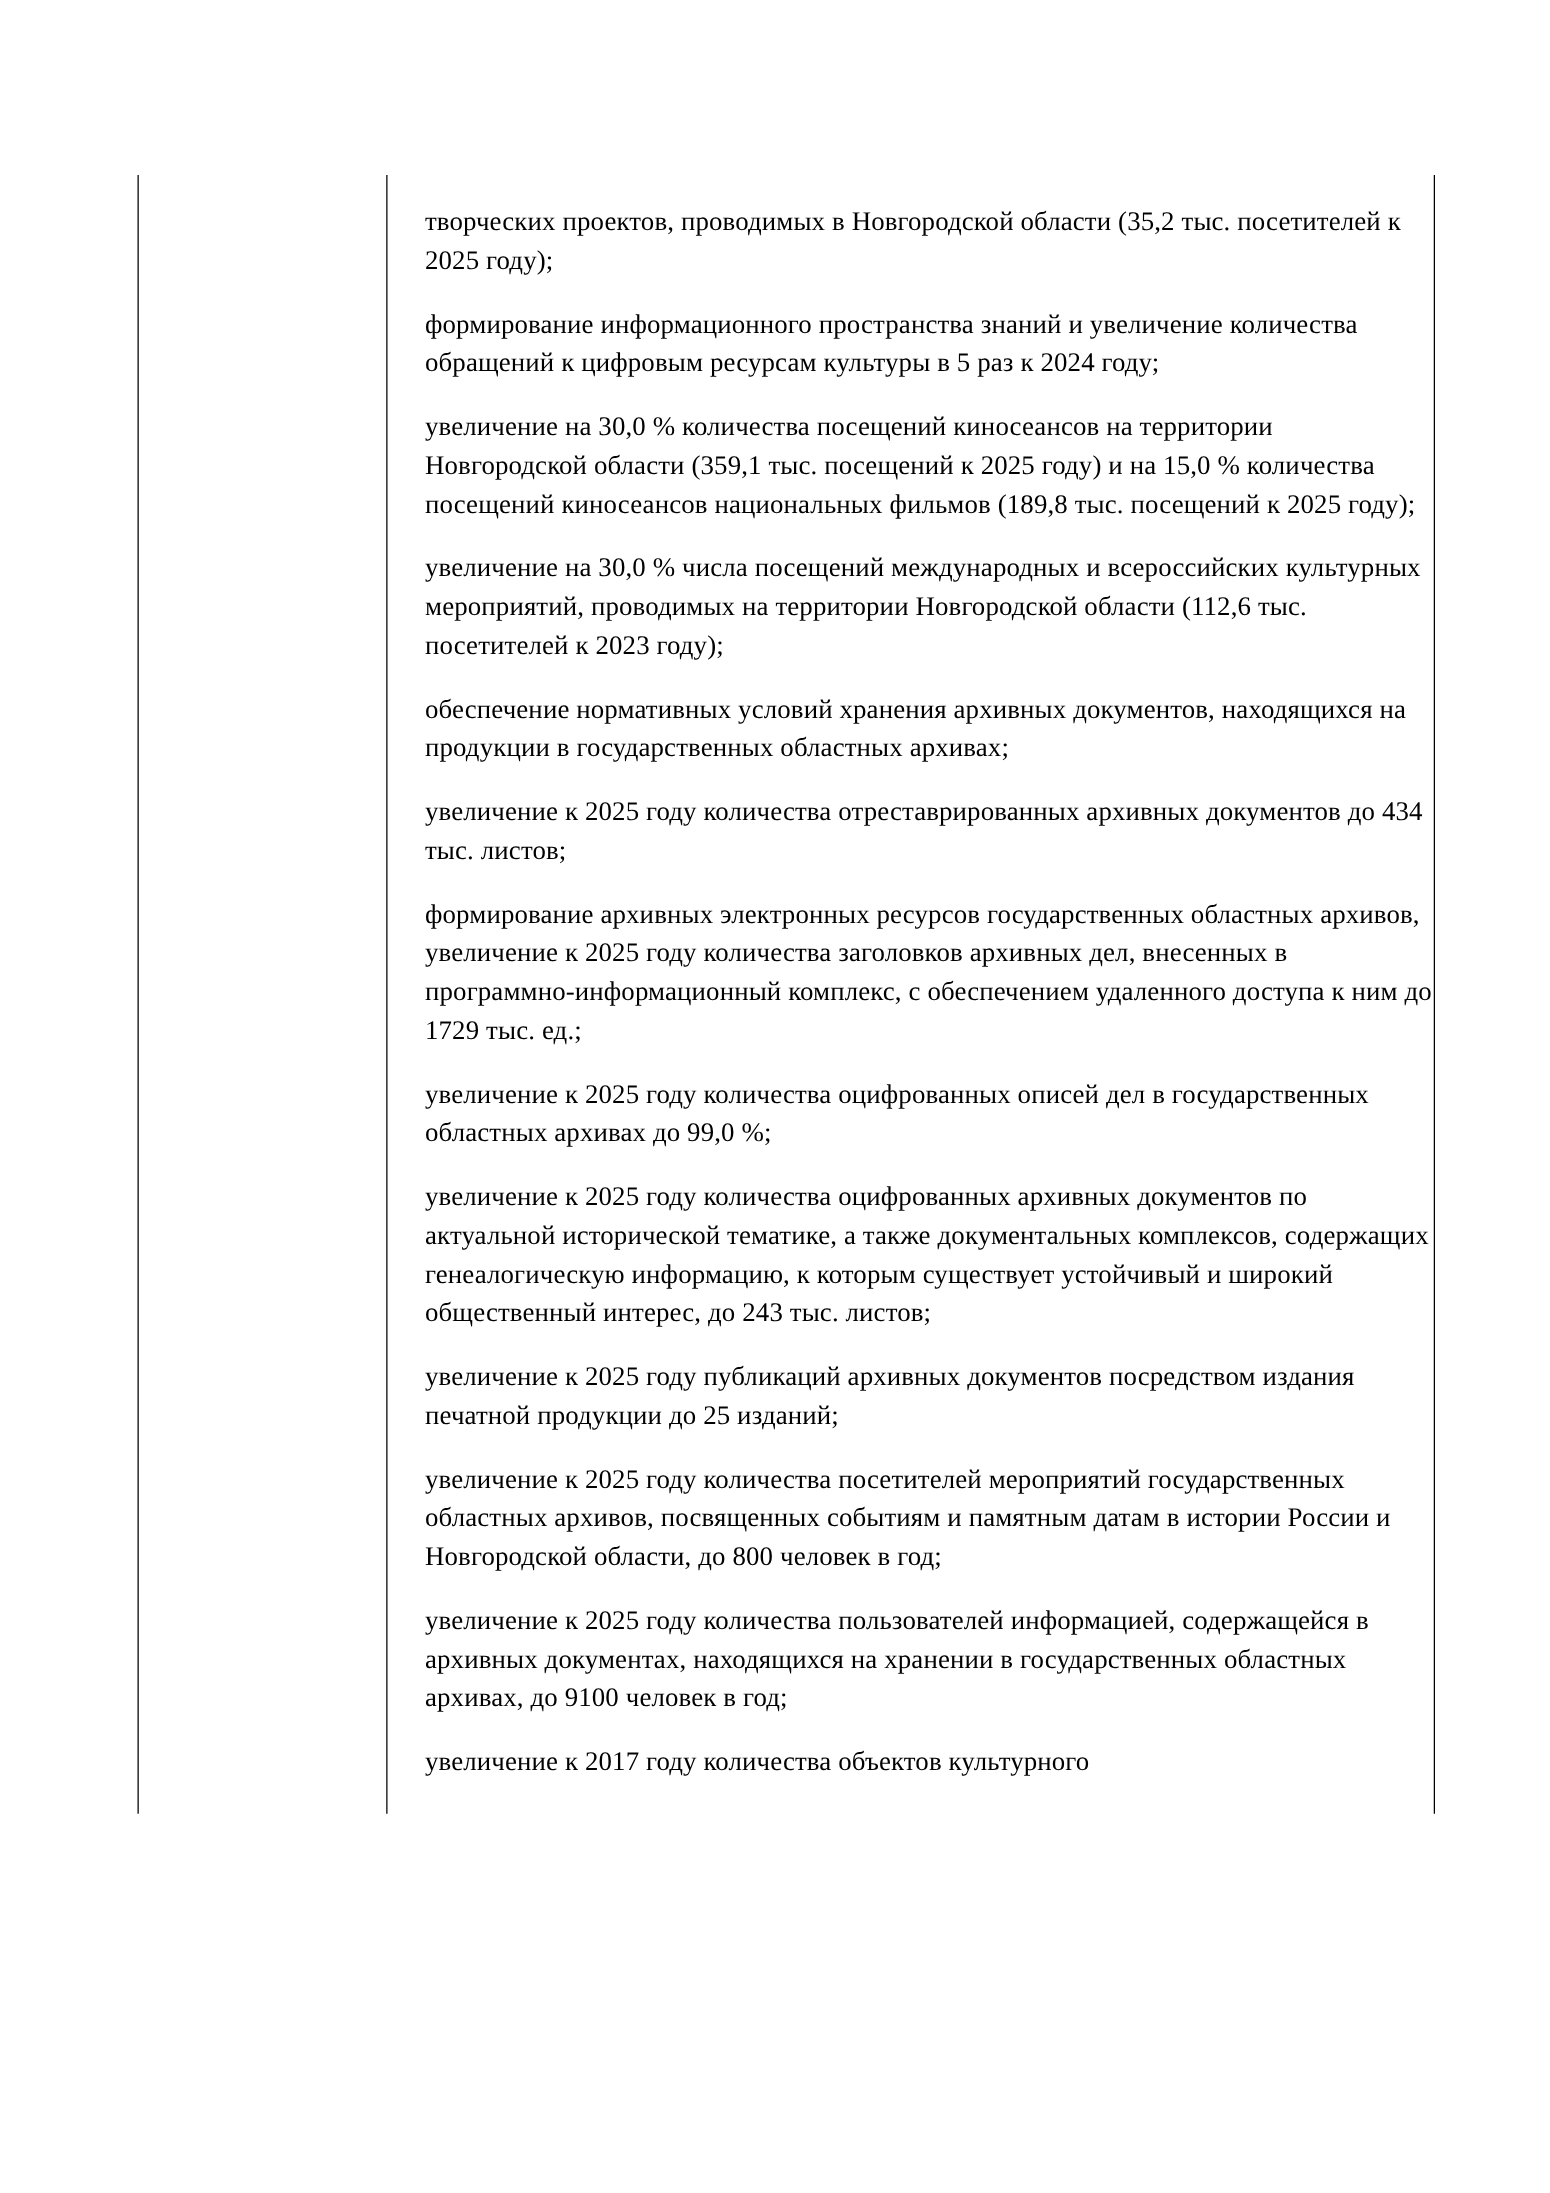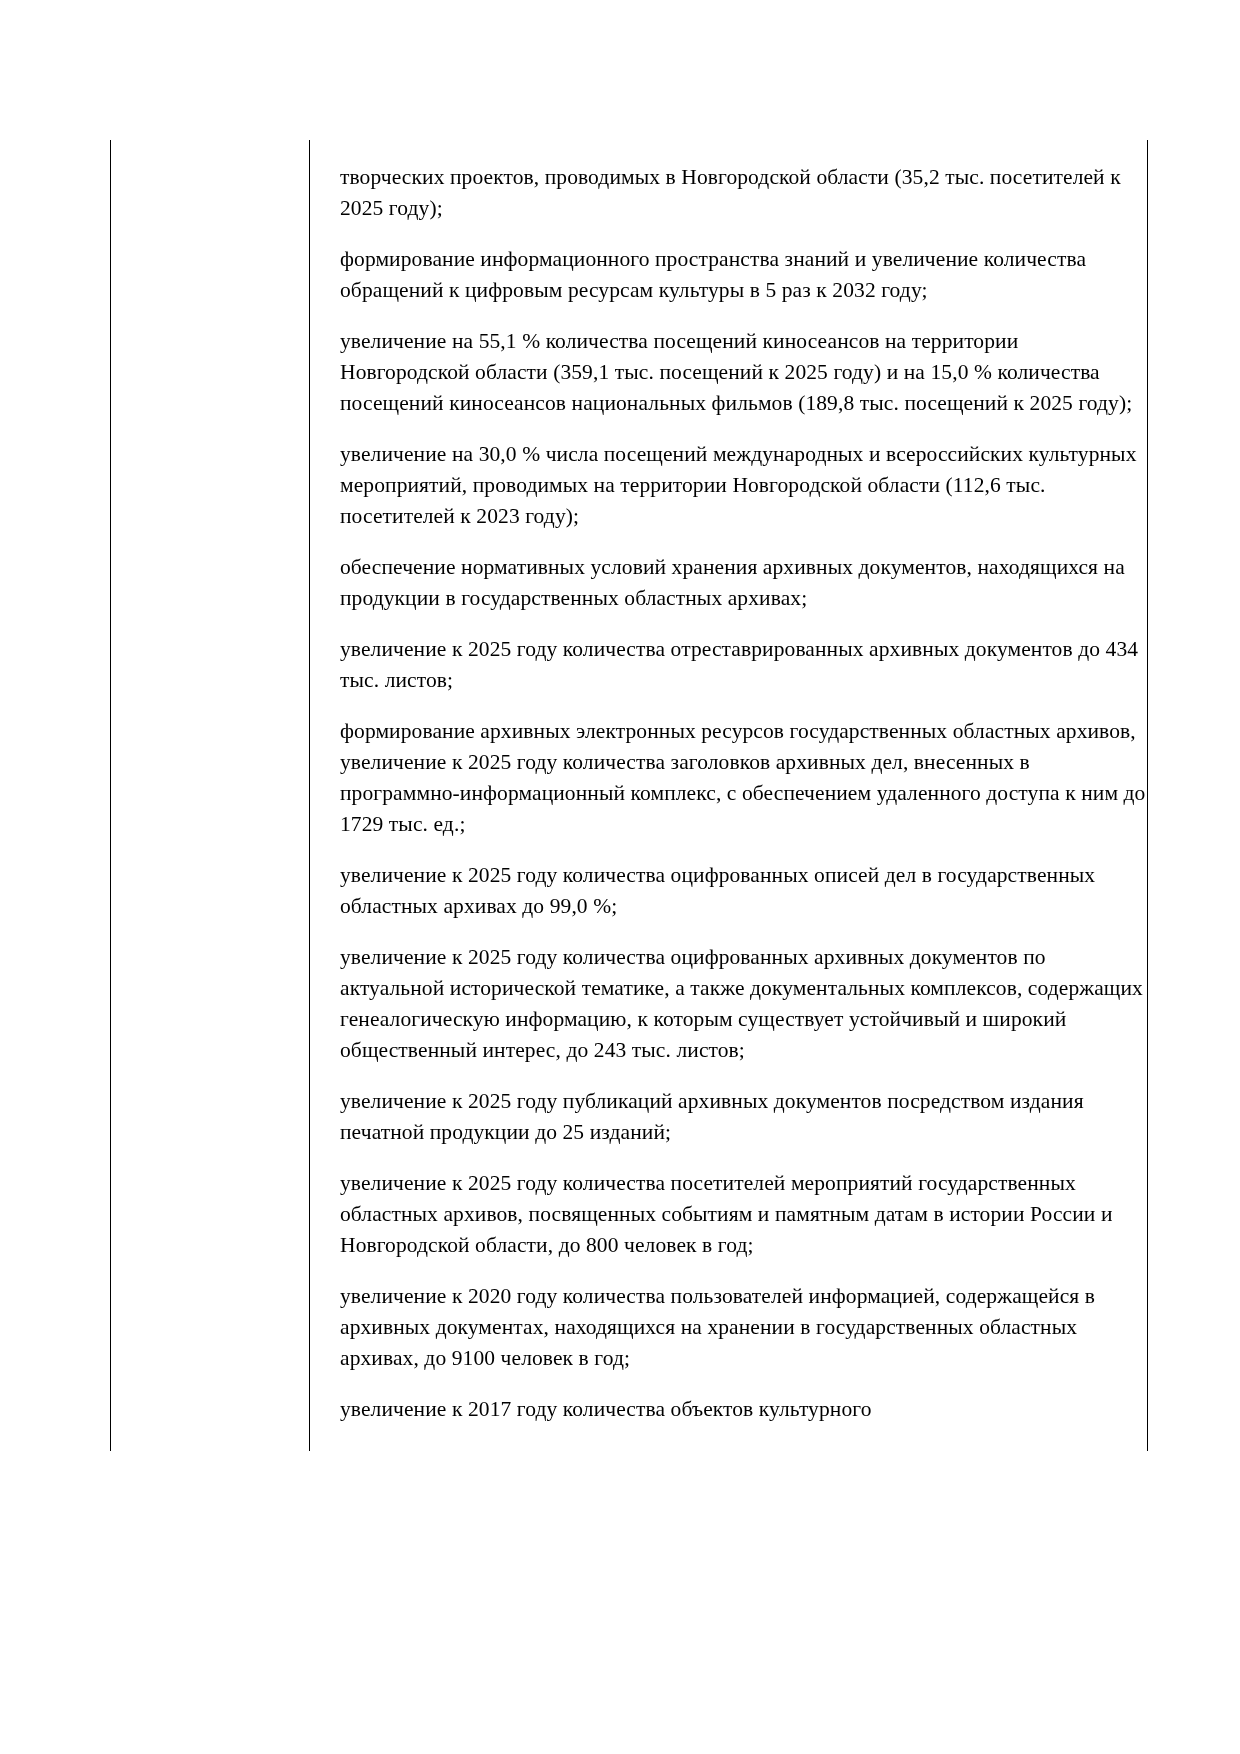--- a/index.html
+++ b/index.html
@@ -70,30 +70,30 @@
 
 <div class="page">
   <table class="doc-table">
     <tbody>
         <tr>
       <td class="col-left"></td>
       <td class="col-mid"></td>
       <td class="col-right">
         <div class="cell-inner">
           <p class="para">творческих проектов, проводимых в Новгородской области (35,2 тыс. посетителей к 2025 году);</p>
-          <p class="para">формирование информационного пространства знаний и увеличение количества обращений к цифровым ресурсам культуры в 5 раз к 2032 году;</p>
-          <p class="para">увеличение на 55,1 % количества посещений киносеансов на территории Новгородской области (359,1 тыс. посещений к 2025 году) и на 15,0 % количества посещений киносеансов национальных фильмов (189,8 тыс. посещений к 2025 году);</p>
+          <p class="para">формирование информационного пространства знаний и увеличение количества обращений к цифровым ресурсам культуры в 5 раз к 2024 году;</p>
+          <p class="para">увеличение на 30,0 % количества посещений киносеансов на территории Новгородской области (359,1 тыс. посещений к 2025 году) и на 15,0 % количества посещений киносеансов национальных фильмов (189,8 тыс. посещений к 2025 году);</p>
           <p class="para">увеличение на 30,0 % числа посещений международных и всероссийских культурных мероприятий, проводимых на территории Новгородской области (112,6 тыс. посетителей к 2023 году);</p>
           <p class="para">обеспечение нормативных условий хранения архивных документов, находящихся на продукции в государственных областных архивах;</p>
           <p class="para">увеличение к 2025 году количества отреставрированных архивных документов до 434 тыс. листов;</p>
           <p class="para">формирование архивных электронных ресурсов государственных областных архивов, увеличение к 2025 году количества заголовков архивных дел, внесенных в программно-информационный комплекс, с обеспечением удаленного доступа к ним до 1729 тыс. ед.;</p>
           <p class="para">увеличение к 2025 году количества оцифрованных описей дел в государственных областных архивах до 99,0 %;</p>
           <p class="para">увеличение к 2025 году количества оцифрованных архивных документов по актуальной исторической тематике, а также документальных комплексов, содержащих генеалогическую информацию, к которым существует устойчивый и широкий общественный интерес, до 243 тыс. листов;</p>
           <p class="para">увеличение к 2025 году публикаций архивных документов посредством издания печатной продукции до 25 изданий;</p>
           <p class="para">увеличение к 2025 году количества посетителей мероприятий государственных областных архивов, посвященных событиям и памятным датам в истории России и Новгородской области, до 800 человек в год;</p>
-          <p class="para">увеличение к 2020 году количества пользователей информацией, содержащейся в архивных документах, находящихся на хранении в государственных областных архивах, до 9100 человек в год;</p>
+          <p class="para">увеличение к 2025 году количества пользователей информацией, содержащейся в архивных документах, находящихся на хранении в государственных областных архивах, до 9100 человек в год;</p>
           <p class="para">увеличение к 2017 году количества объектов культурного</p>
         </div>
       </td>
     </tr>
   </tbody>
     </table>
 </div>
 
 </body></html>

